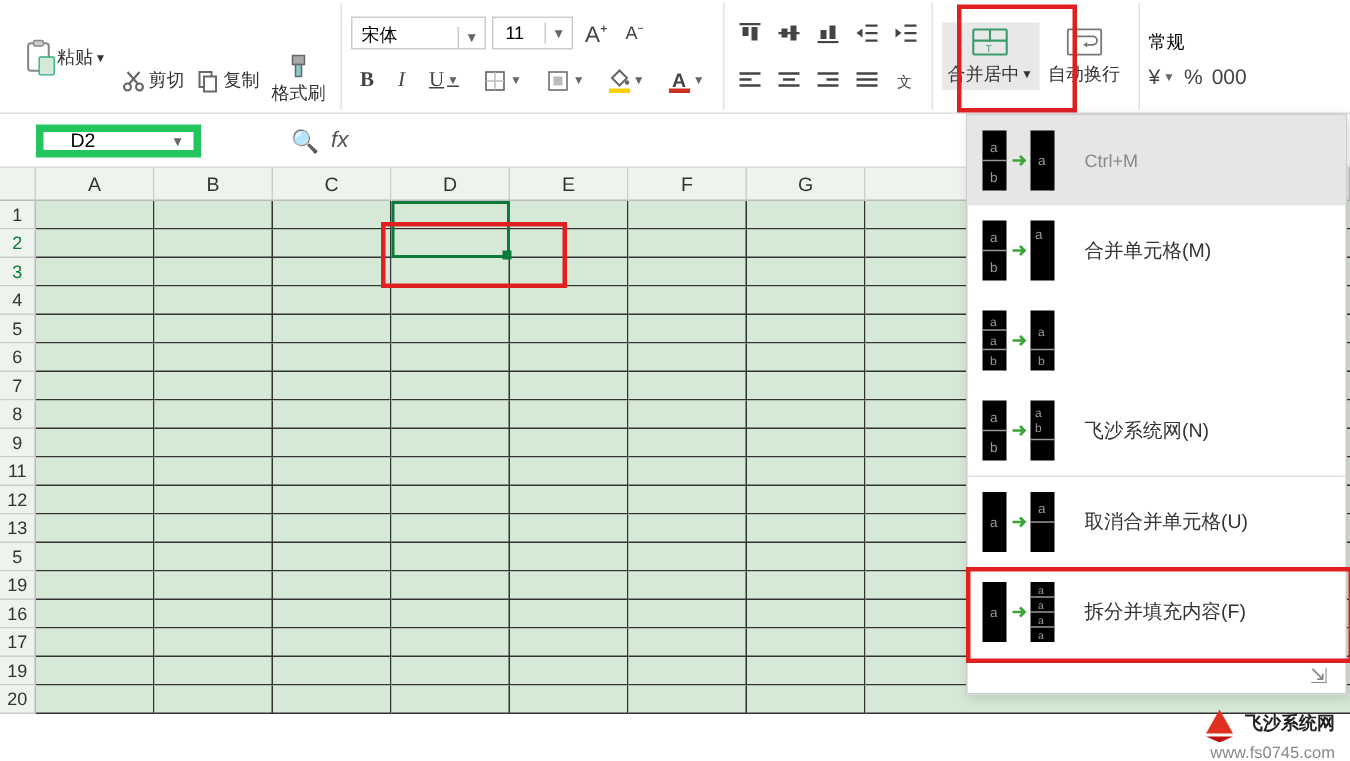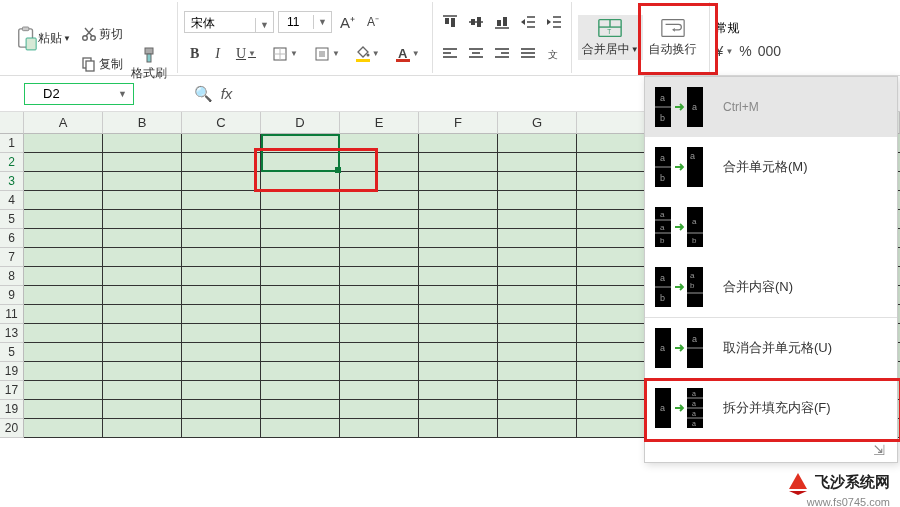--- a/index.html
+++ b/index.html
@@ -51,21 +51,21 @@
     .wrap-label { font-size: 12px; color: #333; margin-top: 2px; }
     
     .num-fmt { display: flex; flex-direction: column; padding: 0 6px; }
     .num-label { font-size: 12px; padding: 4px 0 6px 0; }
     .num-row { display: flex; gap: 6px; }
     .num-btn { cursor: pointer; font-size: 14px; color: #444; display: flex; align-items: center; }
     
     .red-box-ribbon { position: absolute; top: 3px; left: 638px; width: 80px; height: 72px; border: 3px solid #e02020; z-index: 10; pointer-events: none; }
     
     .name-bar { display: flex; align-items: center; padding: 4px 24px; height: 36px; border-bottom: 1px solid #ddd; }
-    .name-box { border: 1px solid #22c55e; width: 110px; height: 22px; display: flex; align-items: center; justify-content: space-between; padding: 0 6px 0 18px; font-size: 13px; background: #fff; cursor: text; }
+    .name-box { border: 5px solid #22c55e; width: 110px; height: 22px; display: flex; align-items: center; justify-content: space-between; padding: 0 6px 0 18px; font-size: 13px; background: #fff; cursor: text; }
     .name-arrow { font-size: 9px; color: #666; }
     .fx-area { display: flex; align-items: center; gap: 8px; margin-left: 60px; }
     .fx-icon { font-size: 15px; font-style: italic; color: #555; cursor: pointer; }
     
     .sheet { position: relative; }
     .header-row { display: flex; }
     .corner { width: 24px; height: 22px; background: #eef3ee; border-bottom: 1px solid #bbb; border-right: 1px solid #ccc; }
     .col-head { width: 79px; height: 22px; background: #eef3ee; border-bottom: 1px solid #bbb; border-right: 1px solid #ccc; text-align: center; font-size: 13px; line-height: 22px; color: #333; cursor: pointer; }
     .col-head.remain { flex: 1; }
     
@@ -83,21 +83,21 @@
     .dd-item { display: flex; align-items: center; height: 60px; padding: 6px 12px 6px 8px; cursor: pointer; position: relative; }
     .dd-item.first { background: #e6e6e6; }
     .dd-icon { width: 56px; height: 44px; display: flex; align-items: center; justify-content: center; margin-right: 14px; }
     .dd-text { font-size: 13px; color: #333; flex: 1; }
     .dd-shortcut { font-size: 12px; color: #888; }
     .dd-sep { height: 1px; background: #e0e0e0; margin: 0; }
     .dd-footer { text-align: right; padding: 4px 12px; font-size: 14px; color: #888; cursor: pointer; }
     
     .red-box-item { position: absolute; top: 378px; left: 644px; width: 258px; height: 64px; border: 3px solid #e02020; z-index: 30; pointer-events: none; }
     
-    .watermark { position: absolute; bottom: 12px; right: 10px; display: flex; align-items: center; font-size: 15px; font-weight: bold; z-index: 40; }
+    .watermark { position: absolute; bottom: 12px; right: 10px; display: flex; align-items: center; font-size: 12px; font-weight: bold; z-index: 40; }
     .wm-logo { width: 26px; height: 26px; margin-right: 4px; }
     .wm-text { color: #222; }
     .wm-url { position: absolute; bottom: -1px; right: 10px; font-size: 11px; color: #888; }
     
     .dd-svg-box { border: 1.5px solid #999; border-radius: 2px; background: #fff; }
     .dd-arrow-svg { color: #3aa536; }
   </style>
 </head>
 <body>
 
@@ -110,21 +110,21 @@
         <svg viewBox="0 0 24 28">
             <rect x="3" y="4" width="15" height="20" rx="2" fill="#fff" stroke="#888" stroke-width="1.5"></rect>
             <rect x="7" y="2" width="7" height="4" rx="1" fill="#ccc" stroke="#888"></rect>
             <rect x="11" y="14" width="11" height="13" rx="1" fill="#d6e9d6" stroke="#3a8"></rect>
           </svg>
         <div class="paste-label">
             <span>粘贴</span>
             <span class="small-arrow">▼</span>
           </div>
       </div>
-      <div style="display:flex;flex-direction:column;margin-top:32px;">
+      <div style="display:flex;flex-direction:row;margin-top:32px;">
         <div class="rib-btn">
           <svg viewBox="0 0 16 16">
               <circle cx="4" cy="12" r="2.3" fill="none" stroke="#666" stroke-width="1.4"></circle>
               <circle cx="12" cy="12" r="2.3" fill="none" stroke="#666" stroke-width="1.4"></circle>
               <path d="M5 10 L12 2 M11 10 L4 2" stroke="#666" stroke-width="1.4"></path>
             </svg>
           <span>剪切</span>
         </div>
         <div style="display:flex;">
           <div class="rib-btn">
@@ -438,20 +438,31 @@
         <div class="cell"></div>
         <div class="cell"></div>
         <div class="cell"></div>
         <div class="cell"></div>
         <div class="cell"></div>
         <div class="cell"></div>
         <div class="cell"></div>
         <div class="cell remain"></div>
       </div>
       <div class="row">
+        <div class="row-head">12</div>
+        <div class="cell"></div>
+        <div class="cell"></div>
+        <div class="cell"></div>
+        <div class="cell"></div>
+        <div class="cell"></div>
+        <div class="cell"></div>
+        <div class="cell"></div>
+        <div class="cell remain"></div>
+      </div>
+      <div class="row">
         <div class="row-head">13</div>
         <div class="cell"></div>
         <div class="cell"></div>
         <div class="cell"></div>
         <div class="cell"></div>
         <div class="cell"></div>
         <div class="cell"></div>
         <div class="cell"></div>
         <div class="cell remain"></div>
       </div>
@@ -461,20 +472,31 @@
         <div class="cell"></div>
         <div class="cell"></div>
         <div class="cell"></div>
         <div class="cell"></div>
         <div class="cell"></div>
         <div class="cell"></div>
         <div class="cell remain"></div>
       </div>
       <div class="row">
         <div class="row-head">19</div>
+        <div class="cell"></div>
+        <div class="cell"></div>
+        <div class="cell"></div>
+        <div class="cell"></div>
+        <div class="cell"></div>
+        <div class="cell"></div>
+        <div class="cell"></div>
+        <div class="cell remain"></div>
+      </div>
+      <div class="row">
+        <div class="row-head">16</div>
         <div class="cell"></div>
         <div class="cell"></div>
         <div class="cell"></div>
         <div class="cell"></div>
         <div class="cell"></div>
         <div class="cell"></div>
         <div class="cell"></div>
         <div class="cell remain"></div>
       </div>
       <div class="row">
@@ -570,21 +592,21 @@
           <line x1="2" y1="22" x2="18" y2="22" stroke="#999"></line>
           <text x="7" y="16" font-size="9" fill="#999">a</text>
           <text x="7" y="36" font-size="9" fill="#999">b</text>
           <path class="dd-arrow-svg" d="M22 22 l8 0 M27 19 l3 3 l-3 3" stroke="#3aa536" stroke-width="1.8" fill="none"></path>
           <rect class="dd-svg-box" x="34" y="2" width="16" height="40"></rect>
           <line x1="34" y1="28" x2="50" y2="28" stroke="#999"></line>
           <text x="37" y="13" font-size="8" fill="#999">a</text>
           <text x="37" y="23" font-size="8" fill="#999">b</text>
         </svg>
     </div>
-    <span class="dd-text">合并内容(N)</span>
+    <span class="dd-text">飞沙系统网(N)</span>
   </div>
   <div class="dd-sep"></div>
   <div class="dd-item">
     <div class="dd-icon">
       <svg width="56" height="44">
           <rect class="dd-svg-box" x="2" y="2" width="16" height="40"></rect>
           <text x="7" y="25" font-size="9" fill="#999">a</text>
           <path class="dd-arrow-svg" d="M22 22 l8 0 M27 19 l3 3 l-3 3" stroke="#3aa536" stroke-width="1.8" fill="none"></path>
           <rect class="dd-svg-box" x="34" y="2" width="16" height="40"></rect>
           <line x1="34" y1="22" x2="50" y2="22" stroke="#999"></line>

